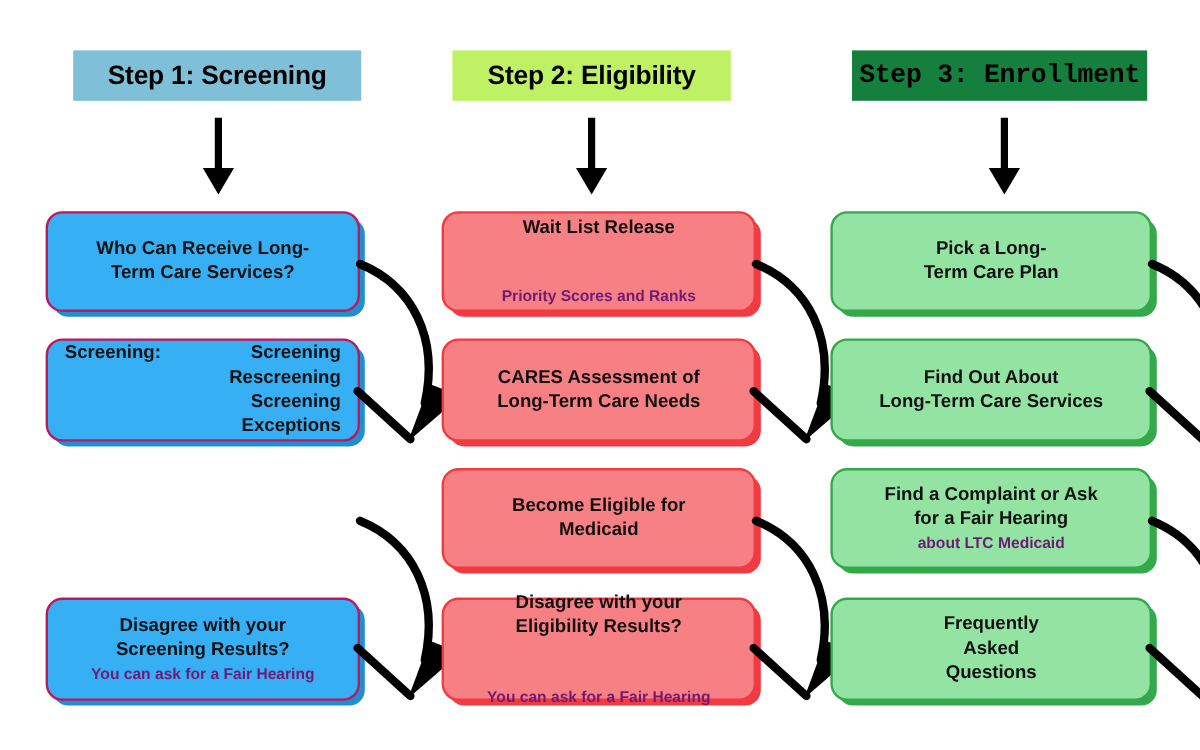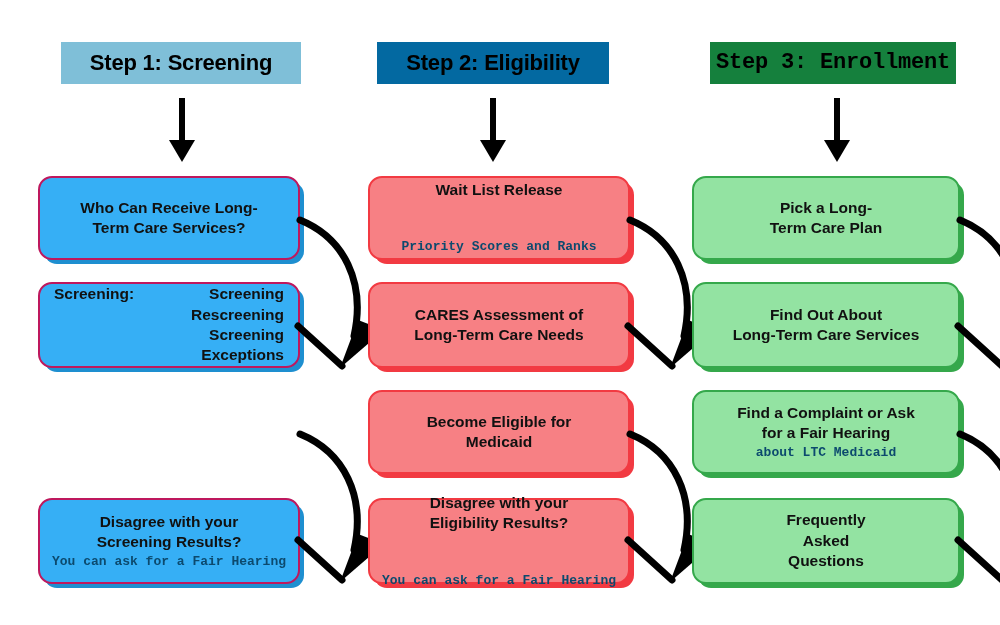--- a/index.html
+++ b/index.html
@@ -79,24 +79,23 @@
     font-size: 15.5px;
     font-weight: bold;
     line-height: 1.32;
     color: #111111;
     white-space: pre-line;
   }
   .node .sub {
     font-size: 13px;
     font-weight: bold;
     line-height: 1.3;
-    color: #0c4a6e;
+    color: #701a75;
     margin-top: 1px;
     white-space: pre-line;
-    font-family: Liberation Mono, monospace;
   }
 
   
   .node.split .split-wrap {
     width: 100%;
     display: flex;
     align-items: flex-start;
     gap: 6px;
   }
   .node.split .split-left {
@@ -116,21 +115,21 @@
     white-space: pre-line;
     padding-right: 4px;
   }
 
   
   .theme-blue  { background: #36AFF5; border: 2px solid #be185d; box-shadow: 5px 5px 0 -1px #1E8FD0; }
   .theme-red   { background: #F78084; border: 2px solid #F23A42; box-shadow: 5px 5px 0 -1px #F23A42; gap: 38px; }
   .theme-green { background: #93E3A2; border: 2px solid #35A84B; box-shadow: 5px 5px 0 -1px #35A84B; }
 
   .hdr-blue  { background: #7FBFD8; }
-  .hdr-red   { background: #0369a1; }
+  .hdr-red   { background: #bef264; }
   .hdr-green { background: #15803d; font-family: Liberation Mono, monospace; }
 
   
   .row-0 { top: 176px; height: 84px; }
   .row-1 { top: 282px; height: 86px; }
   .row-2 { top: 390px; height: 84px; }
   .row-3 { top: 498px; height: 86px; }
 
   
   .connector {

